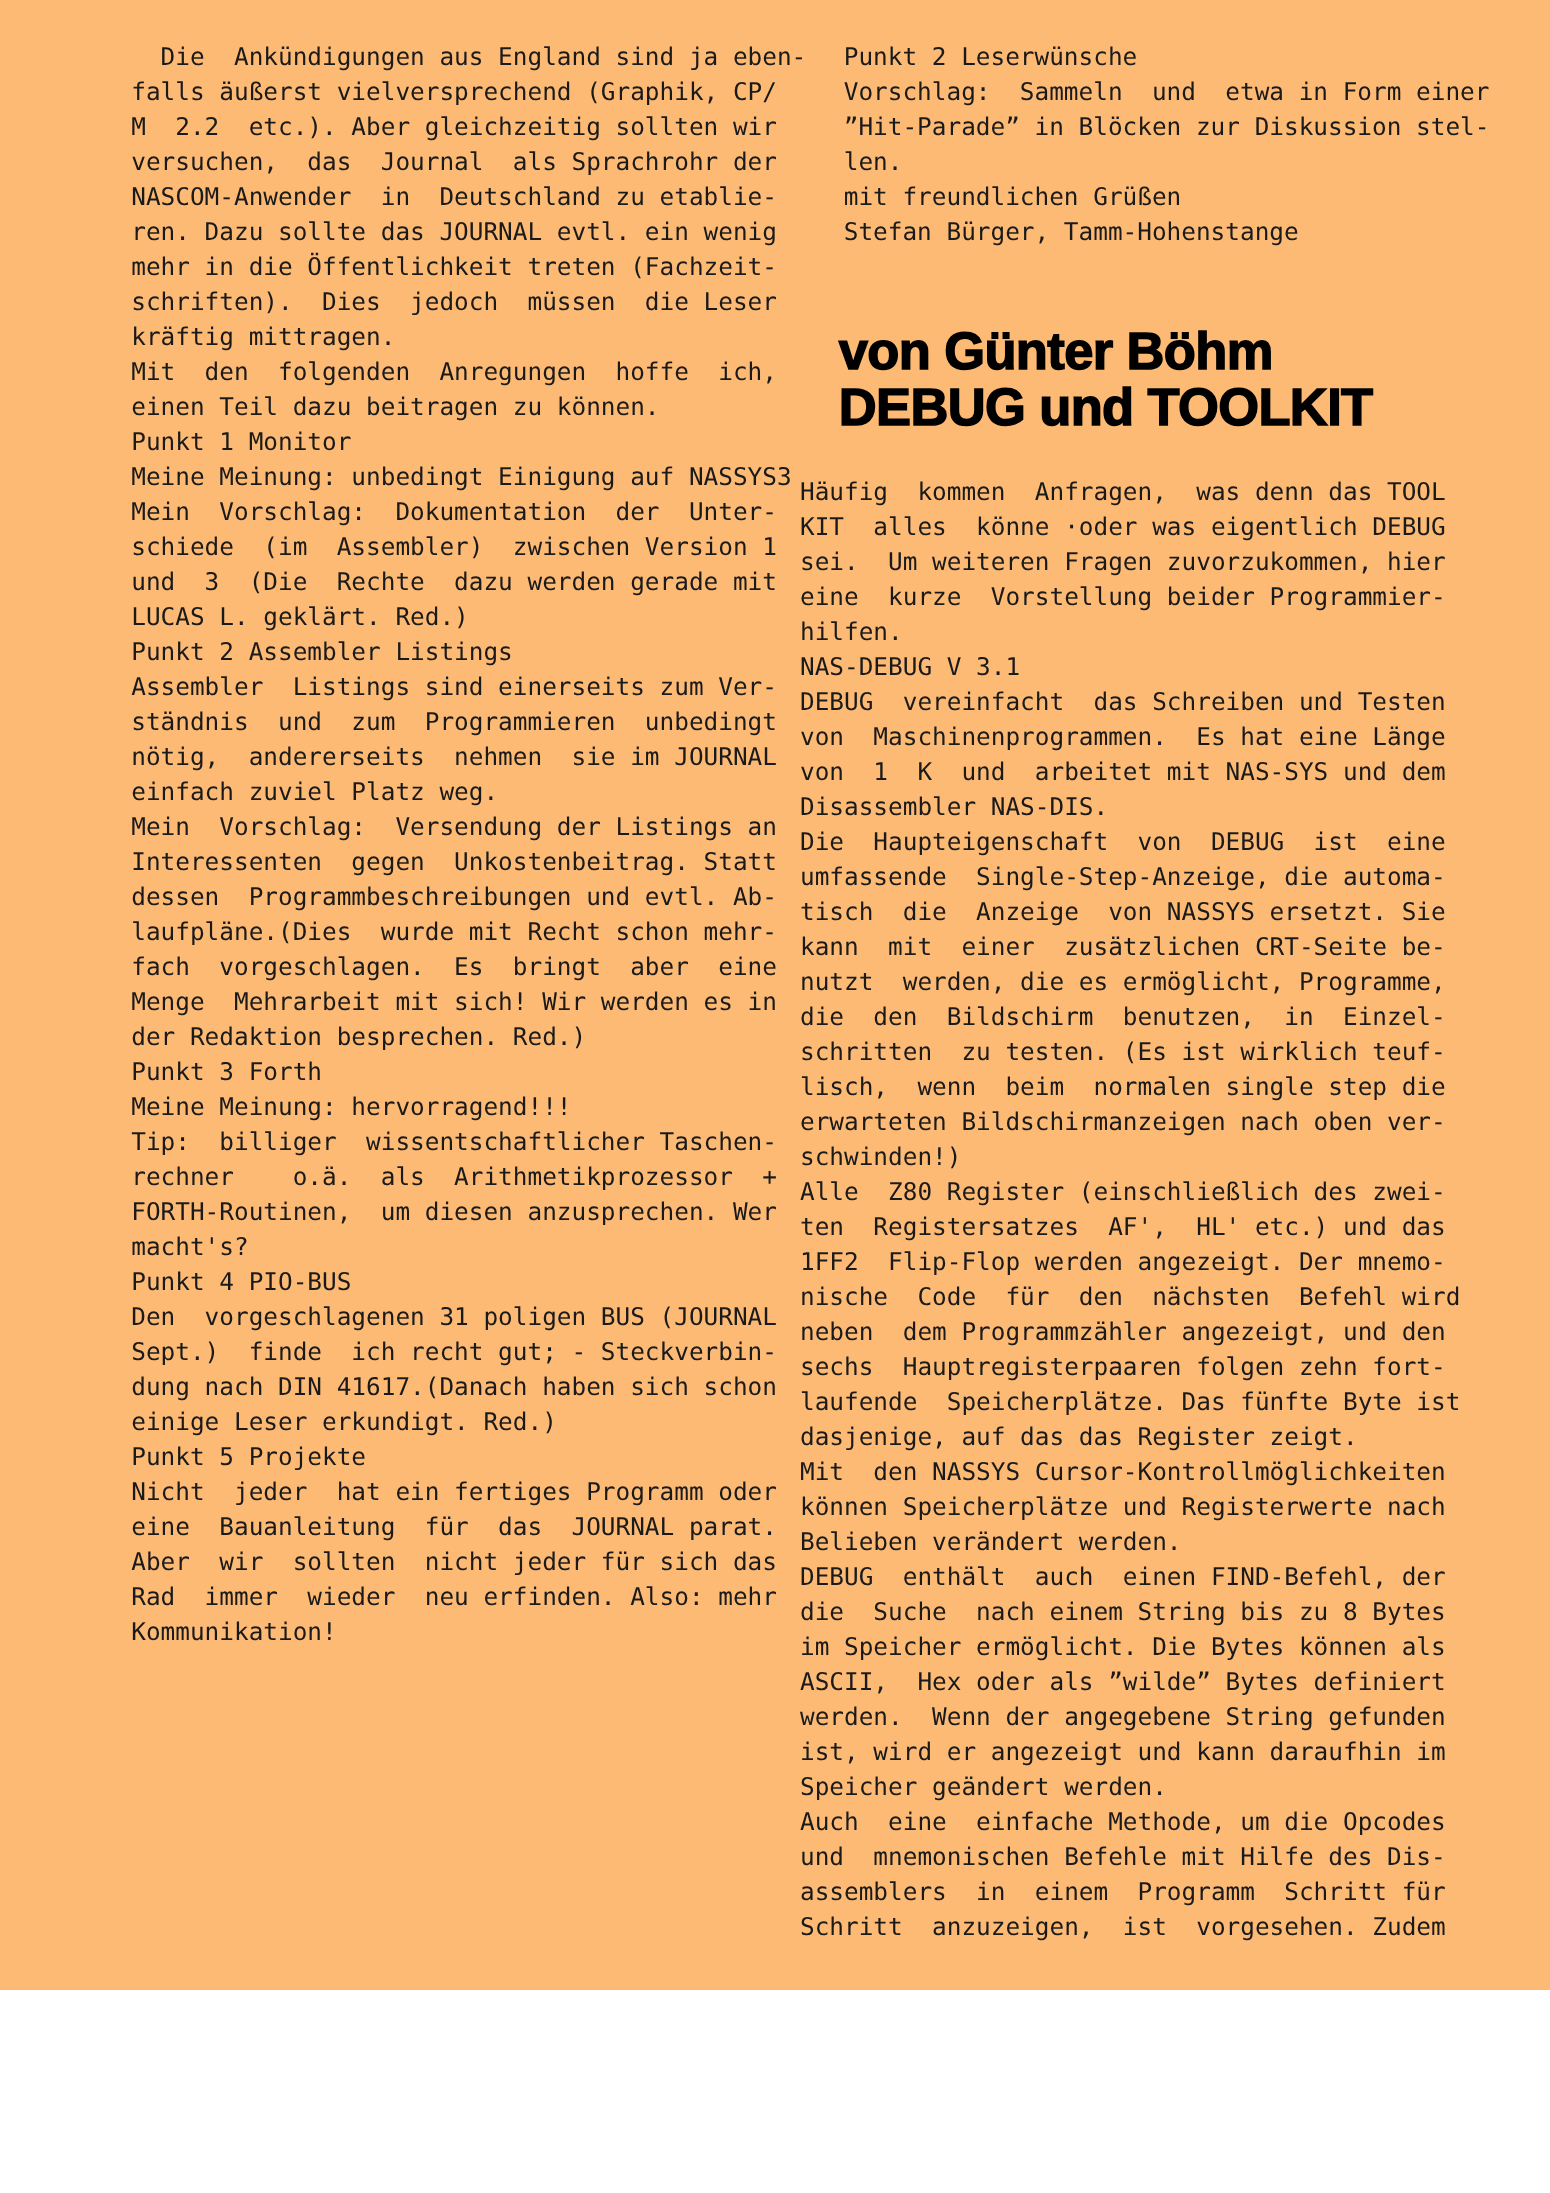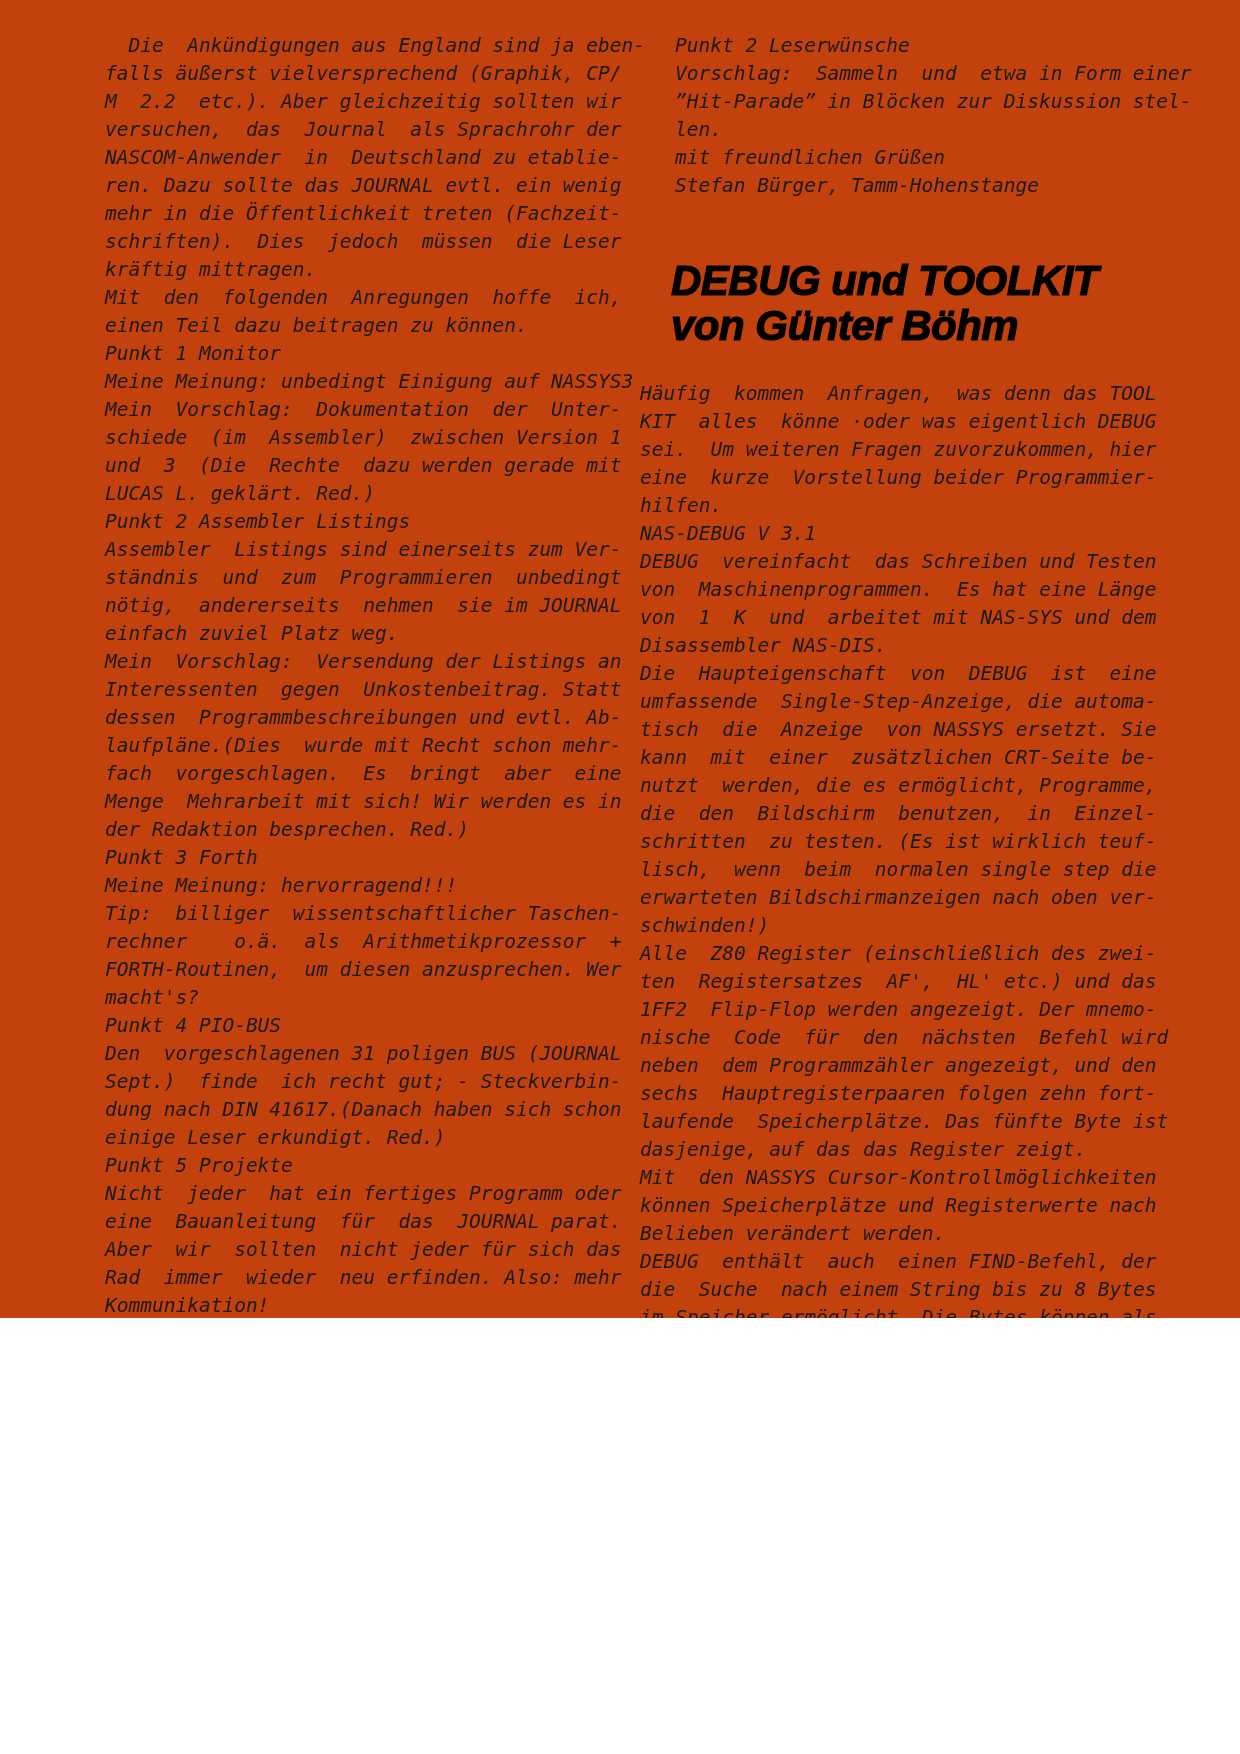--- a/index.html
+++ b/index.html
@@ -3,25 +3,24 @@
 <meta charset="utf-8">
 <style>
   html, body {
     margin: 0;
     padding: 0;
     background: #ffffff;
   }
   #page {
     position: relative;
     width: 1240px;
-    height: 1318px;
-    background: #c2410c;
+    height: 1592px;
+    background: #fdba74;
     overflow: hidden;
     color: #161616;
-    font-style: italic;
   }
   .typecol {
     position: absolute;
     white-space: pre;
     font-family: "DejaVu Sans Mono", "Liberation Mono", monospace;
     font-size: 19.5px;
     line-height: 28px;
     letter-spacing: 0px;
     color: #1a1a1a;
   }
@@ -120,22 +119,22 @@
 
 
   <div id="right-intro" class="typecol">Punkt 2 Leserwünsche
 Vorschlag:  Sammeln  und  etwa in Form einer
 ”Hit-Parade” in Blöcken zur Diskussion stel-
 len.
 mit freundlichen Grüßen
 Stefan Bürger, Tamm-Hohenstange</div>
 
   <div id="article-heading">
+    <div>von Günter Böhm</div>
     <div>DEBUG und TOOLKIT</div>
-    <div>von Günter Böhm</div>
   </div>
 
   <div id="right-body" class="typecol">Häufig  kommen  Anfragen,  was denn das TOOL
 KIT  alles  könne ·oder was eigentlich DEBUG
 sei.  Um weiteren Fragen zuvorzukommen, hier
 eine  kurze  Vorstellung beider Programmier-
 hilfen.
 NAS-DEBUG V 3.1
 DEBUG  vereinfacht  das Schreiben und Testen
 von  Maschinenprogrammen.  Es hat eine Länge

